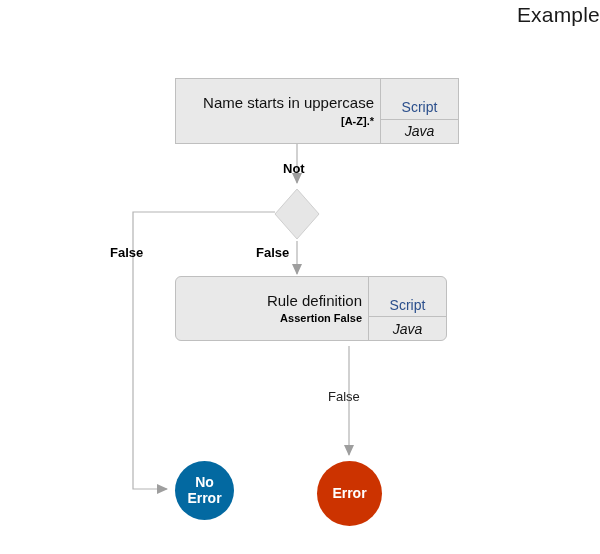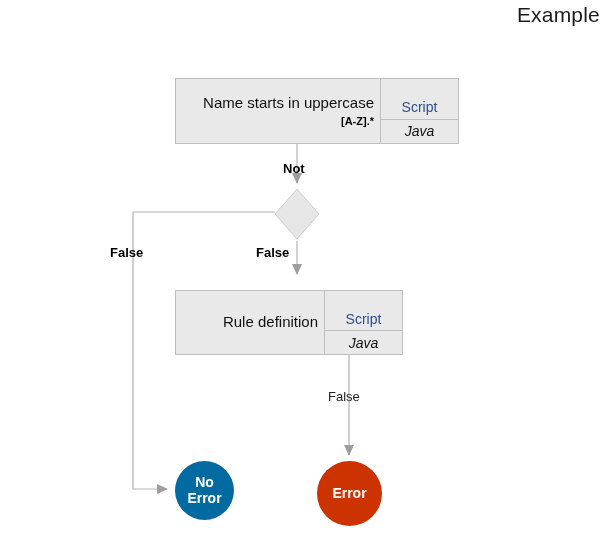--- a/index.html
+++ b/index.html
@@ -175,23 +175,24 @@
       <div class="side-cell bottom">Java</div>
     </div>
   </div>
 
   <div class="edge-label" style="left:283px; top:161px;">Not</div>
 
   <div class="edge-label" style="left:110px; top:245px;">False</div>
 
   <div class="edge-label" style="left:256px; top:245px;">False</div>
 
-  <div class="action-box" style="left:175px; top:290px; width:228px; height:65px;">
+  <div class="action-box" style="left:175px; top:276px; width:272px; height:65px;border-radius:6px;">
     <div class="box-main">
       <div class="box-line1">Rule definition</div>
+      <div class="box-line2">Assertion False</div>
     </div>
     <div class="box-side">
       <div class="side-cell top">Script</div>
       <div class="side-cell bottom">Java</div>
     </div>
   </div>
 
   <div class="edge-label plain" style="left:328px; top:389px;">False</div>
 
   <div class="terminal" style="left:175px; top:461px; width:59px; height:59px; background:#0369a1;">

